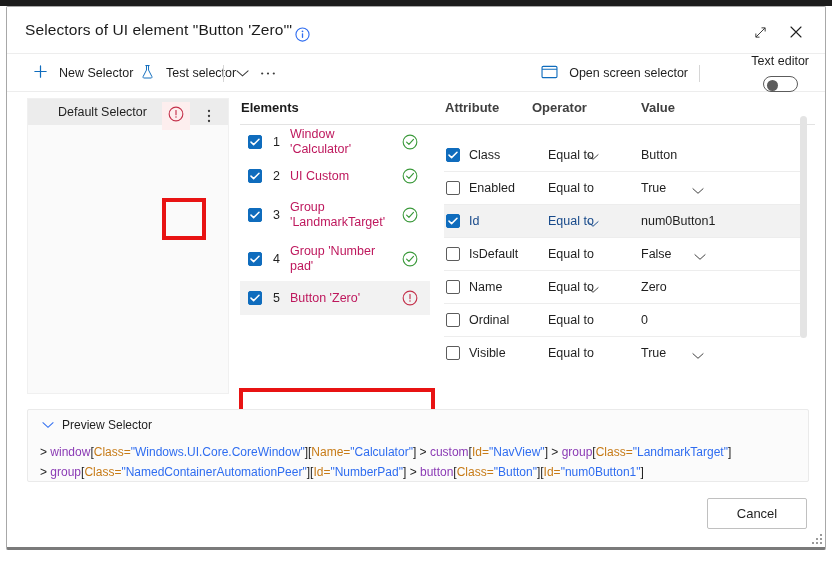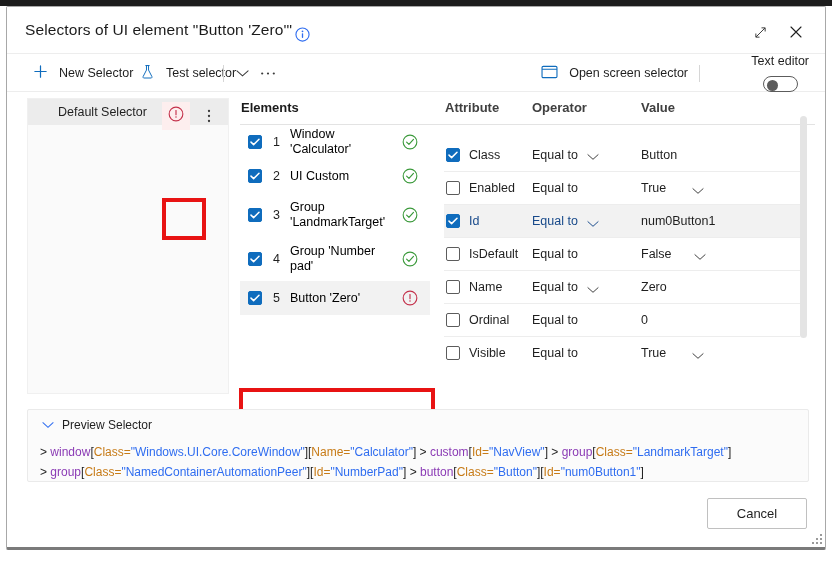--- a/index.html
+++ b/index.html
@@ -135,21 +135,21 @@
   .el-row {
     position:relative; height:34px; display:flex; align-items:center;
     font-size:12.5px; color:#1f1f1f; cursor:pointer;
   }
   .el-row.tall { height:44px; }
   .el-row.sel { background:#f2f2f2; }
   .el-cb { position:absolute; left:8px; }
   .el-num { position:absolute; left:33px; color:#1f1f1f; }
   .el-name {
     position:absolute; left:50px; width:105px; line-height:15px;
-    color:#000000;
+    color:#be185d;
   }
   .el-status { position:absolute; left:162px; display:flex; align-items:center; }
   
   .ann-2 {
     position:absolute; left:232px; top:296px; width:196px; height:42px;
     border:4px solid #e81313; pointer-events:none;
   }
 
   
   .cb {
@@ -182,21 +182,21 @@
     border-top:1px solid #ededed;
     display:flex; align-items:center;
     font-size:12.5px; color:#1f1f1f;
   }
   .attr-row:first-child { border-top:none; }
   .attr-row.active { background:#f2f2f2; }
   .attr-row.active .a-name,
   .attr-row.active .a-op { color:#17498a; }
   .a-cb   { position:absolute; left:2px; }
   .a-name { position:absolute; left:25px; }
-  .a-op   { position:absolute; left:88px; }
+  .a-op   { position:absolute; left:104px; }
   .a-opchev { position:absolute; left:143px; top:12px; }
   .a-val  { position:absolute; left:197px; }
   .a-valchev { position:absolute; top:12px; }
 
   
   .vscroll {
     position:absolute; left:793px; top:24px; width:7px; height:222px;
     background:#e4e4e4; border-radius:4px;
   }
 

